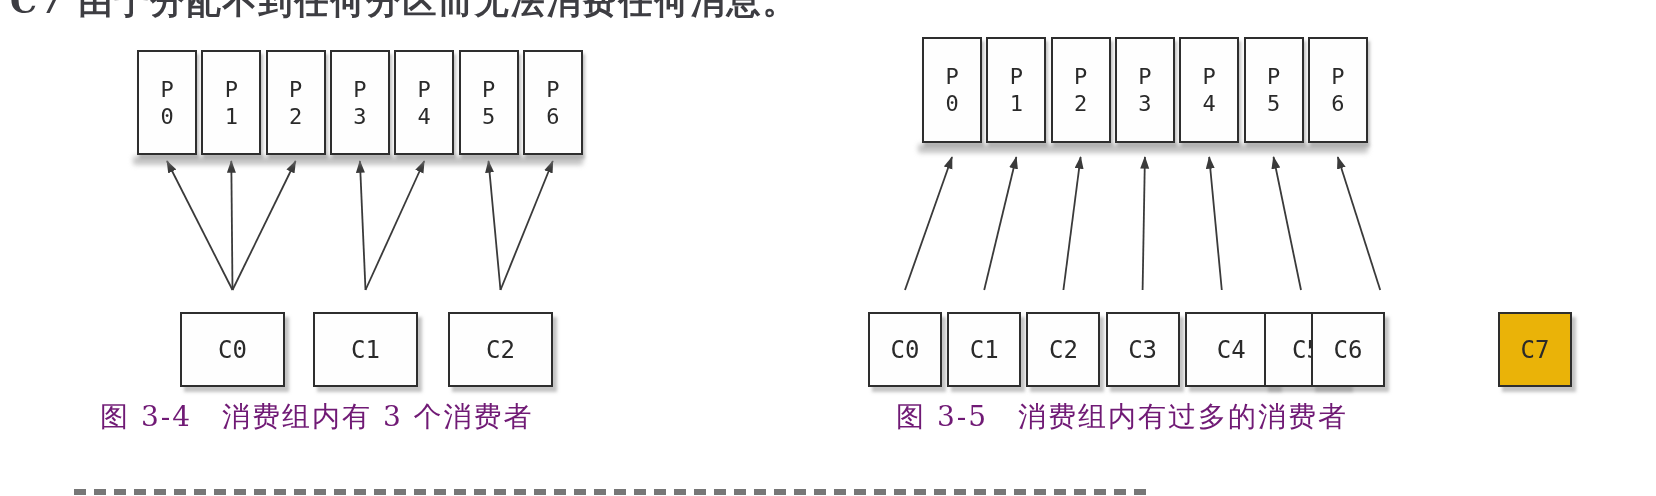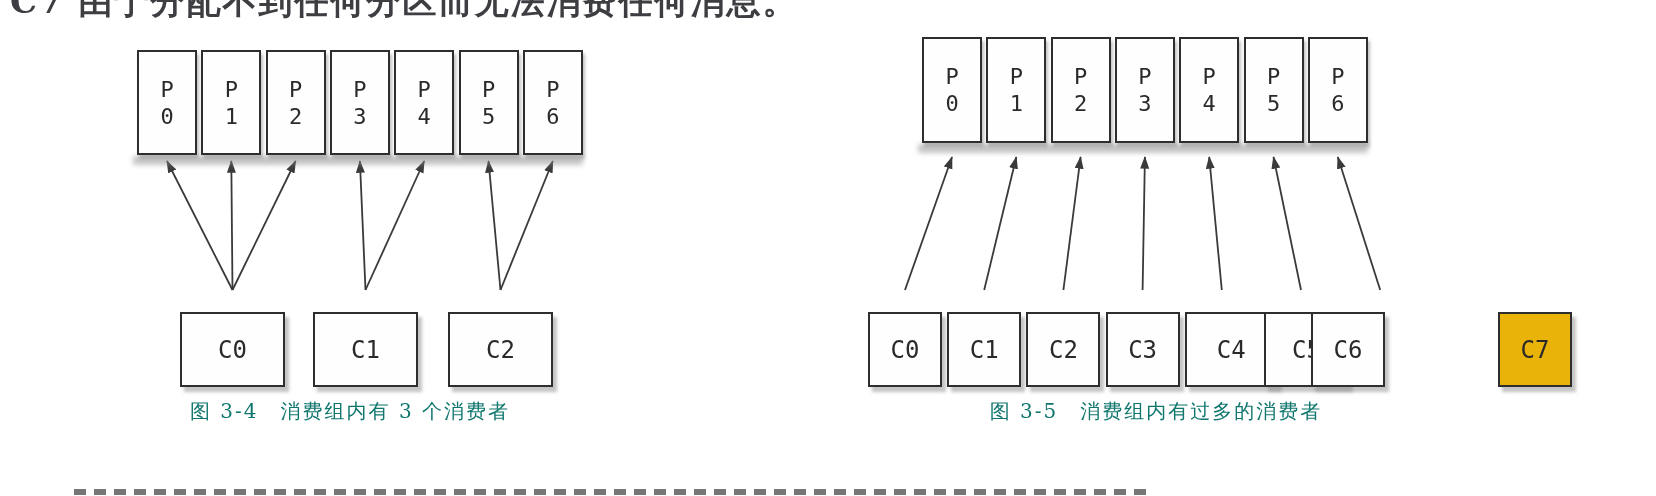--- a/index.html
+++ b/index.html
@@ -28,23 +28,23 @@
     display:flex;align-items:center;justify-content:center;
     font-family:"DejaVu Sans Mono","Liberation Mono",monospace;
     color:#2a2a2a;font-size:24px;box-sizing:border-box;margin-top:20px;
   }
   
   .shadow-band{
     position:absolute;background:rgba(140,140,140,.5);filter:blur(2.5px);
     border-radius:2px;
   }
   .caption{
-    position:absolute;text-align:center;white-space:nowrap;
+    position:absolute;text-align:left;white-space:nowrap;
     font-family:"DejaVu Serif","Liberation Serif",serif;
-    font-size:20px;letter-spacing:2px;color:#0f766e;
+    font-size:28px;letter-spacing:2px;color:#701a75;
   }
   #arrows{position:absolute;left:0;top:0;pointer-events:none;}
   .arrow{stroke:#3a3a3a;stroke-width:1.8;fill:none;}
   
   .cutoff-bottom{
     position:absolute;left:74px;top:489px;width:1072px;height:6px;
     background:repeating-linear-gradient(90deg,
       rgba(60,60,60,.7) 0 12px, rgba(0,0,0,0) 12px 20px);
     filter:blur(.6px);
   }

